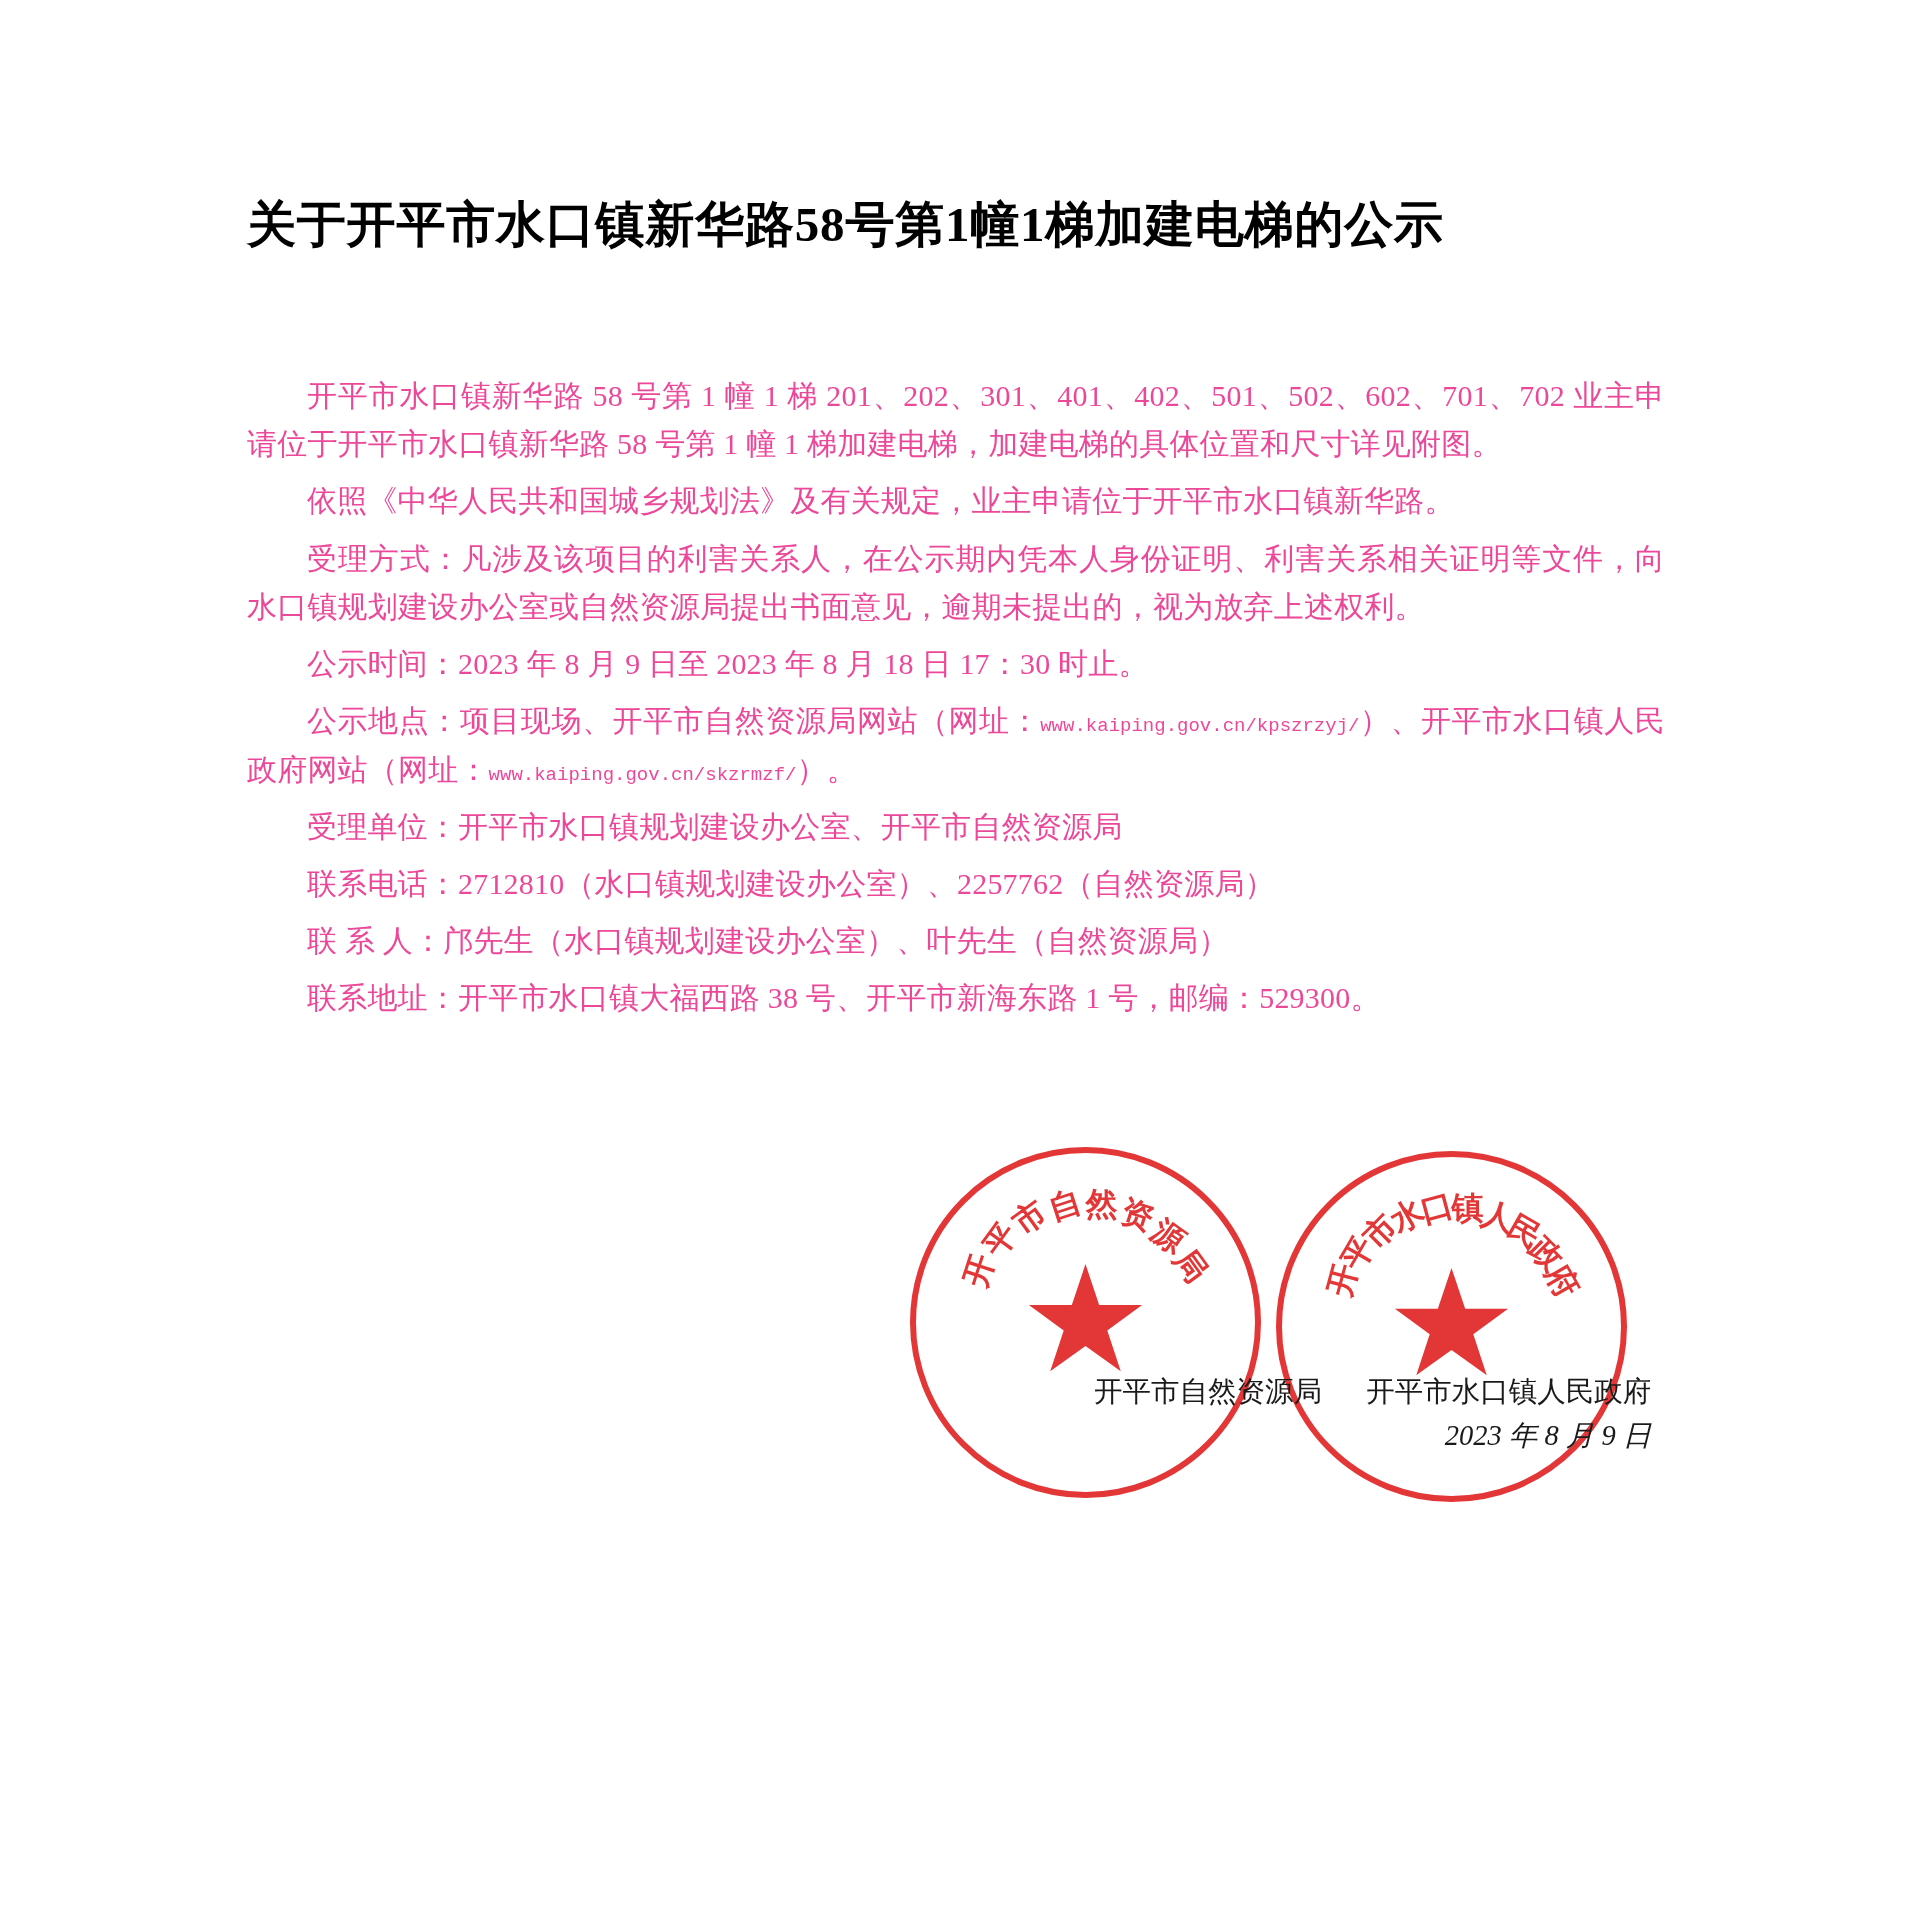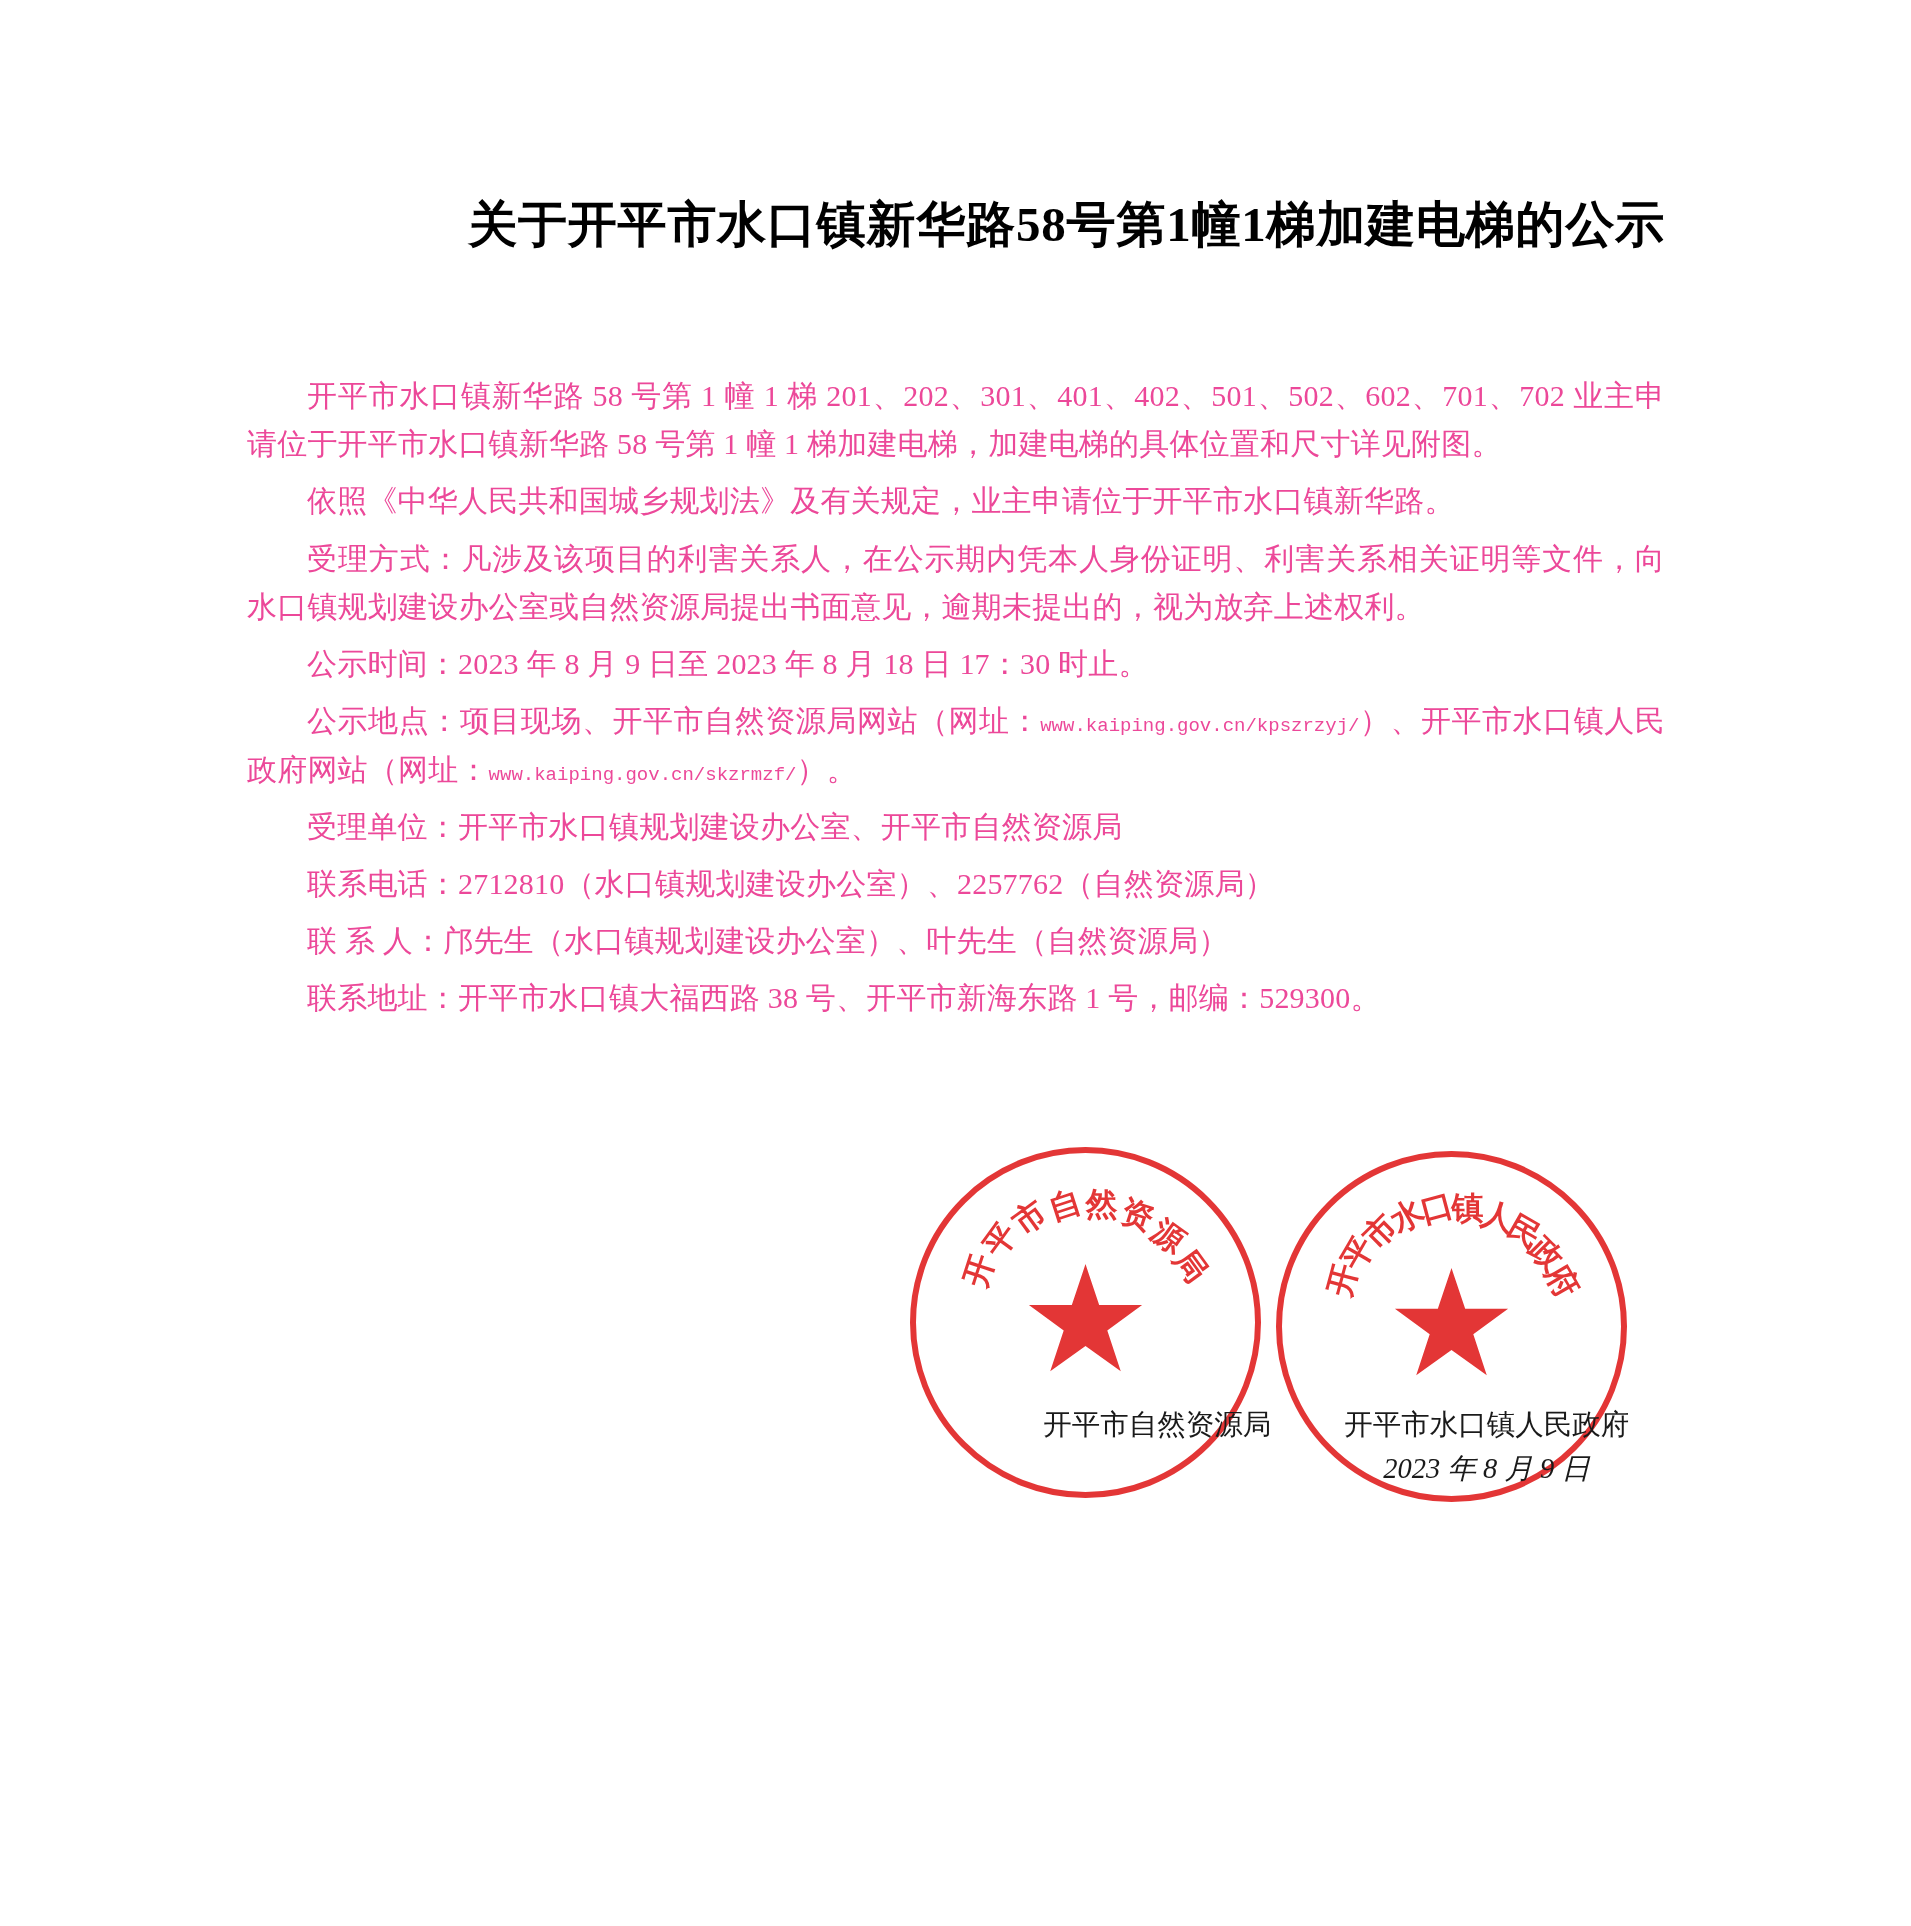--- a/index.html
+++ b/index.html
@@ -18,21 +18,21 @@
     background: #ffffff;
     overflow: hidden;
   }
   .content {
     position: absolute;
     left: 247px;
     top: 0;
     width: 1418px;
   }
   .doc-title {
-    text-align: right;
+    text-align: left;
     font-family: "Liberation Serif", "DejaVu Serif", serif;
     font-weight: bold;
     font-size: 49px;
     letter-spacing: 0.8px;
     margin-top: 196px;
     margin-bottom: 0;
     line-height: 1.2;
     color: #000000;
   }
   .body-block {
@@ -105,22 +105,21 @@
     width: 686px;
     text-align: center;
     font-size: 28.5px;
     line-height: 1.55;
     color: #1a1a1a;
   }
   .sign-col {
     display: inline-block;
     vertical-align: top;
     width: 48%;
-    text-align: center;
-    margin-top: 33px;
+    text-align: right;
   }
   .sign-col .l2 { display: block; font-style: italic; }
 </style>
 </head>
 <body>
 
 <div class="page">
   <div class="content">
 
     <h1 class="doc-title">关于开平市水口镇新华路58号第1幢1梯加建电梯的公示</h1>

